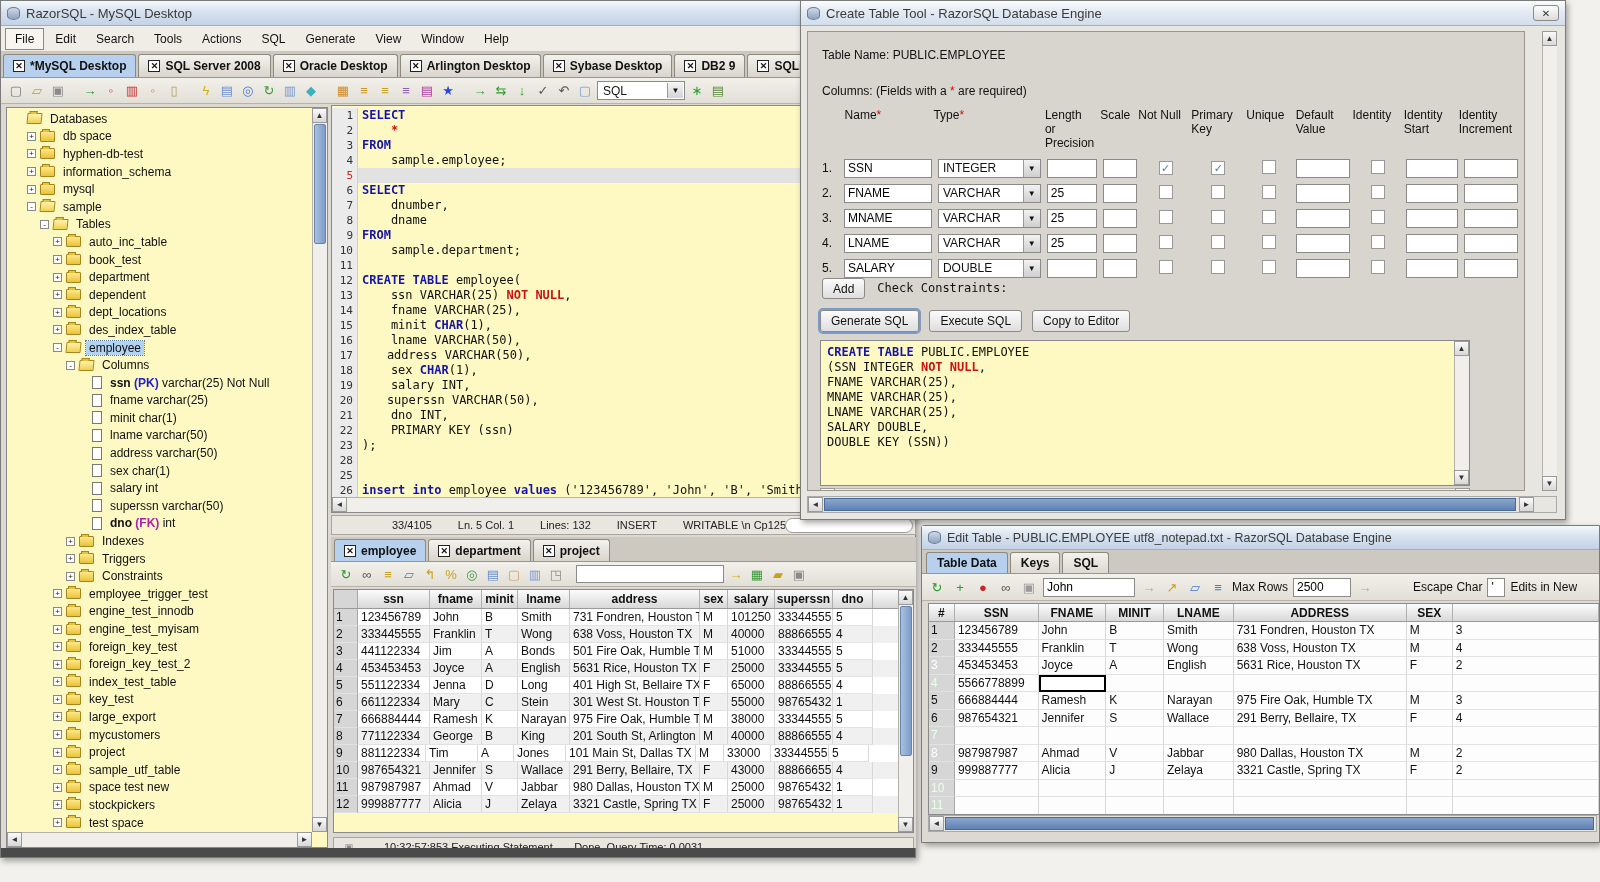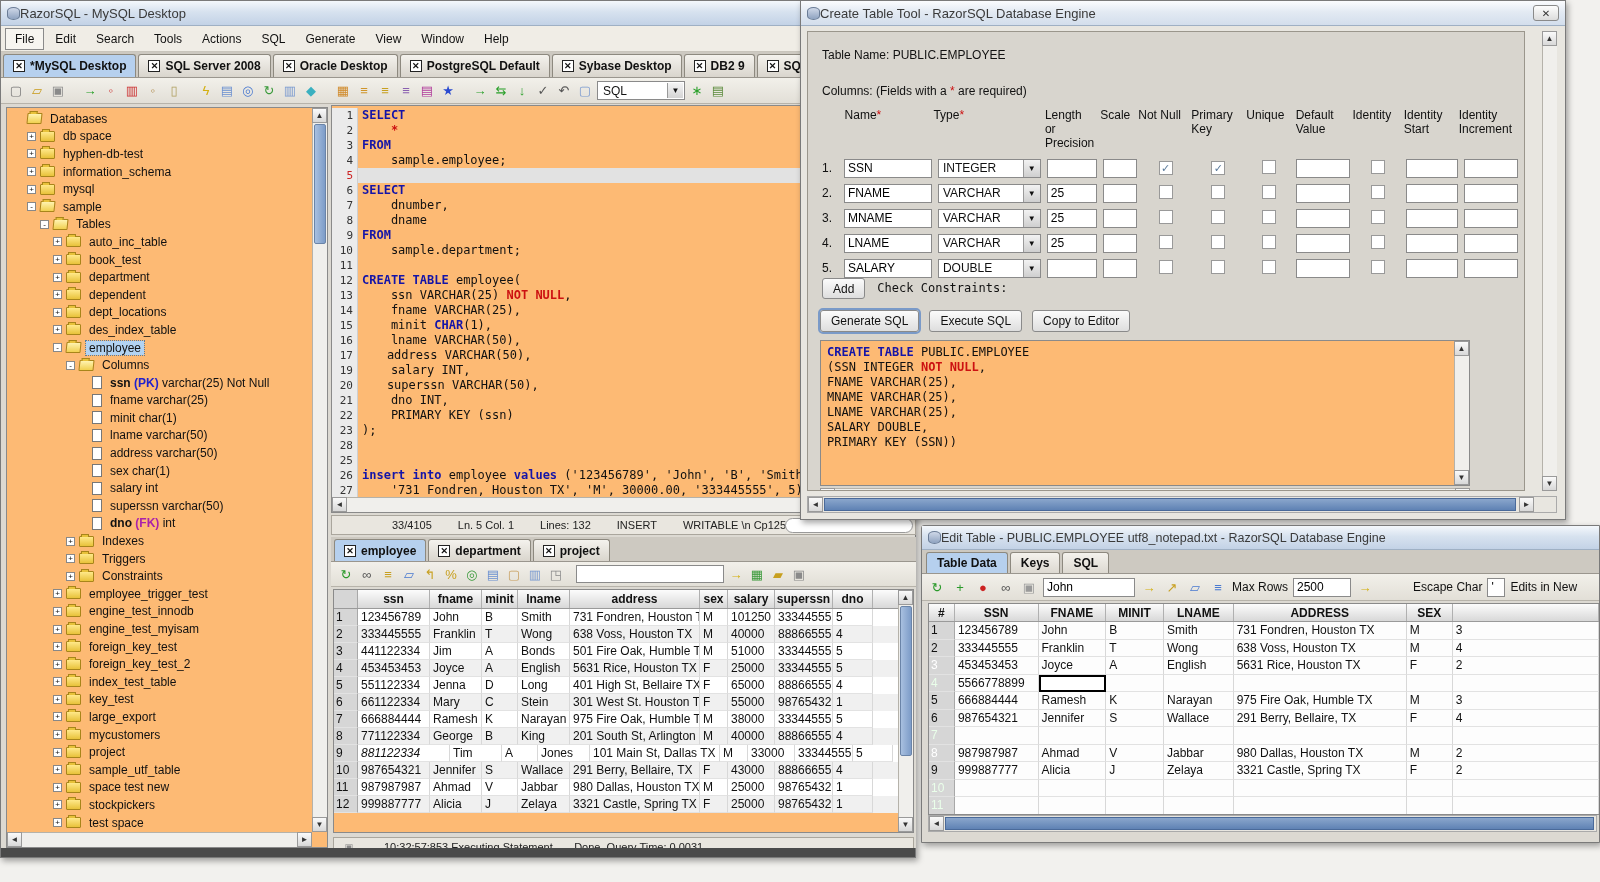--- a/index.html
+++ b/index.html
@@ -2,41 +2,41 @@
 <html><head>
 <meta charset="utf-8">
 <style>
   * { margin:0; padding:0; box-sizing:border-box; }
   html,body { background:#fff; }
   body { font-family:"Liberation Sans", sans-serif; font-size:12px; color:#111; }
   #screen { position:relative; width:1600px; height:882px; overflow:hidden; background:#f2f1ee; }
 
   .win { position:absolute; border:1px solid #7a7a7a; background:#d9d6cf; box-shadow:2px 3px 6px rgba(0,0,0,.35); }
   .titlebar { height:25px; background:linear-gradient(#f4f8fc,#d7e2ef 45%,#c3d2e6); display:flex; align-items:center; padding:0 6px; border-bottom:1px solid #9fb0c4; color:#3a3a3a; }
-  .titlebar .ttext { font-size:13px; }
+  .titlebar .ttext { margin-left:6px; font-size:13px; }
   .dbicon { width:13px; height:13px; display:inline-block; position:relative; }
   .dbicon::before { content:""; position:absolute; inset:0; border-radius:50%/30%; background:linear-gradient(#cfd8e8,#8fa3c0); border:1px solid #6a7c96; }
   .closebtn { margin-left:auto; width:26px; height:16px; border:1px solid #8a8a8a; border-radius:3px; background:linear-gradient(#fdfdfd,#dcdcdc); display:flex; align-items:center; justify-content:center; font-size:10px; color:#333; cursor:default; }
 
   
   .menubar { height:26px; background:#f0ede6; border-bottom:1px solid #c9c5bc; display:flex; align-items:center; padding-left:4px; }
   .menu-item { padding:3px 9px; margin-right:2px; }
   .menu-item.focused { border:1px solid #8a8a8a; background:#f7f5f0; }
   .ctabs { height:26px; background:#cdc9c1; display:flex; align-items:flex-end; padding-left:2px; border-bottom:1px solid #9a968e; }
   .ctab { display:flex; align-items:center; gap:5px; height:23px; padding:0 9px; margin-right:2px; border:1px solid #8d897f; border-bottom:none; background:linear-gradient(#f4f2ed,#d9d5cd); border-radius:3px 3px 0 0; white-space:nowrap; font-weight:bold; font-size:12px; }
   .ctab.active { background:#b6d0ee; }
   .xbox { width:12px; height:12px; border:1px solid #222; background:#fff; font-size:9px; line-height:10px; text-align:center; font-weight:bold; }
   .toolbar { height:26px; background:linear-gradient(#f2f0ea,#e2dfd7); border-bottom:1px solid #b7b3aa; display:flex; align-items:center; padding-left:6px; gap:3px; }
   .tbico { width:18px; height:18px; display:flex; align-items:center; justify-content:center; font-size:13px; }
   .tbsep { width:8px; }
   .sqlmode { width:88px; height:19px; background:#fff; border:1px solid #8a8a8a; display:flex; align-items:center; padding-left:5px; position:relative; }
   .sqlmode .arr { position:absolute; right:1px; top:1px; bottom:1px; width:16px; background:linear-gradient(#f4f4f4,#d4d4d4); border-left:1px solid #999; display:flex; align-items:center; justify-content:center; font-size:8px; }
 
   
-  .panel { position:absolute; background:#fdba74; border:1px solid #8a8a8a; }
+  .panel { position:absolute; background:#fef9c3; border:1px solid #8a8a8a; }
   .vscroll { position:absolute; width:15px; background:#f0efec; border-left:1px solid #b5b2aa; }
   .hscroll { position:absolute; height:15px; background:#f0efec; border-top:1px solid #b5b2aa; }
   .sbtn { position:absolute; width:15px; height:15px; background:linear-gradient(#fafafa,#d8d8d8); border:1px solid #9a9a9a; font-size:8px; line-height:13px; text-align:center; color:#333; }
   .thumbv { position:absolute; left:1px; width:12px; background:linear-gradient(90deg,#a8c0e0,#7d9cc8); border:1px solid #6a84a8; border-radius:2px; }
 
   
   .tree-row { display:flex; align-items:center; height:17.6px; white-space:nowrap; }
   .exp { width:9px; height:9px; border:1px solid #888; background:#fff; font-size:8px; line-height:7px; text-align:center; margin-right:4px; flex:none; }
   .fold { width:15px; height:11px; background:linear-gradient(#ffe88a,#e8c23a); border:1px solid #a8851a; border-radius:1px; margin-right:5px; flex:none; position:relative; }
   .fold.open { background:linear-gradient(#fff3b0,#f0d050); transform:skewX(-6deg); }
@@ -113,21 +113,21 @@
         <span class="ctab">
           <span class="xbox">✕</span>
           <span>SQL Server 2008</span>
         </span>
         <span class="ctab">
           <span class="xbox">✕</span>
           <span>Oracle Desktop</span>
         </span>
         <span class="ctab">
           <span class="xbox">✕</span>
-          <span>PostgreSQL Default</span>
+          <span>Arlington Desktop</span>
         </span>
         <span class="ctab">
           <span class="xbox">✕</span>
           <span>Sybase Desktop</span>
         </span>
         <span class="ctab">
           <span class="xbox">✕</span>
           <span>DB2 9</span>
         </span>
         <span class="ctab">
@@ -405,20 +405,21 @@
           <div class="ed-line"><span class="gut">8</span><span style="padding-left: 4px;"><span>    dname</span></span></div>
           <div class="ed-line"><span class="gut">9</span><span style="padding-left: 4px;"><span class="kw">FROM</span></span></div>
           <div class="ed-line"><span class="gut">10</span><span style="padding-left: 4px;"><span>    sample.department;</span></span></div>
           <div class="ed-line"><span class="gut">11</span><span style="padding-left: 4px;"></span></div>
           <div class="ed-line"><span class="gut">12</span><span style="padding-left: 4px;"><span class="kw">CREATE TABLE</span><span> employee(</span></span></div>
           <div class="ed-line"><span class="gut">13</span><span style="padding-left: 4px;"><span>    ssn VARCHAR(25) </span><span class="red">NOT NULL</span><span>,</span></span></div>
           <div class="ed-line"><span class="gut">14</span><span style="padding-left: 4px;"><span>    fname VARCHAR(25),</span></span></div>
           <div class="ed-line"><span class="gut">15</span><span style="padding-left: 4px;"><span>    minit </span><span class="kw">CHAR</span><span>(1),</span></span></div>
           <div class="ed-line"><span class="gut">16</span><span style="padding-left: 4px;"><span>    lname VARCHAR(50),</span></span></div>
           <div class="ed-line"><span class="gut">17</span><span style="padding-left: 0;"><span>    address VARCHAR(50),</span></span></div>
+          <div class="ed-line"><span class="gut">18</span><span style="padding-left: 4px;"><span>    sex </span><span class="kw">CHAR</span><span>(1),</span></span></div>
           <div class="ed-line"><span class="gut">19</span><span style="padding-left: 4px;"><span>    salary INT,</span></span></div>
           <div class="ed-line"><span class="gut">20</span><span style="padding-left: 0;"><span>    superssn VARCHAR(50),</span></span></div>
           <div class="ed-line"><span class="gut">21</span><span style="padding-left: 4px;"><span>    dno INT,</span></span></div>
           <div class="ed-line"><span class="gut">22</span><span style="padding-left: 4px;"><span>    PRIMARY KEY (ssn)</span></span></div>
           <div class="ed-line"><span class="gut">23</span><span style="padding-left: 4px;"><span>);</span></span></div>
           <div class="ed-line"><span class="gut">28</span><span style="padding-left: 4px;"></span></div>
           <div class="ed-line"><span class="gut">25</span><span style="padding-left: 4px;"></span></div>
           <div class="ed-line"><span class="gut">26</span><span style="padding-left: 4px;"><span class="kw">insert into</span><span> employee </span><span class="kw">values</span><span> ('123456789', 'John', 'B', 'Smith',</span></span></div>
           <div class="ed-line"><span class="gut">27</span><span style="padding-left: 4px;"><span>    '731 Fondren, Houston TX', 'M', 30000.00, '333445555', 5);</span></span></div>
         </div>
@@ -580,21 +581,21 @@
               <span class="gc" style="width: 36px;">B</span>
               <span class="gc" style="width: 52px;">King</span>
               <span class="gc" style="width: 130px;">201 South St, Arlington TX</span>
               <span class="gc" style="width: 28px;">M</span>
               <span class="gc" style="width: 47px;">40000</span>
               <span class="gc" style="width: 58px;">888665555</span>
               <span class="gc" style="width: 40px;">4</span>
             </div>
             <div class="grow" style="height: 17px; line-height: 17px; background: rgb(255, 255, 255);">
               <span class="gc num" style="width: 24px;">9</span>
-              <span class="gc" style="width: 92px; font-style: italic;">881122334</span>
+              <span class="gc" style="width: 68px;">881122334</span>
               <span class="gc" style="width: 52px;">Tim</span>
               <span class="gc" style="width: 36px;">A</span>
               <span class="gc" style="width: 52px;">Jones</span>
               <span class="gc" style="width: 130px;">101 Main St, Dallas TX</span>
               <span class="gc" style="width: 28px;">M</span>
               <span class="gc" style="width: 47px;">33000</span>
               <span class="gc" style="width: 58px;">333445555</span>
               <span class="gc" style="width: 40px;">5</span>
             </div>
             <div class="grow" style="height: 17px; line-height: 17px; background: rgb(240, 240, 240);">
@@ -805,21 +806,21 @@
         </div>
 
       <div class="panel" style="left:12px;top:308px;width:650px;height:146px;overflow:hidden;">
         <div id="sqlprev" style="position:absolute;left:6px;top:4px;">
             <div class="monoline"><span class="kw">CREATE TABLE</span><span> PUBLIC.EMPLOYEE</span></div>
             <div class="monoline"><span>(SSN INTEGER </span><span class="red">NOT NULL</span><span>,</span></div>
             <div class="monoline"><span>FNAME VARCHAR(25),</span></div>
             <div class="monoline"><span>MNAME VARCHAR(25),</span></div>
             <div class="monoline"><span>LNAME VARCHAR(25),</span></div>
             <div class="monoline"><span>SALARY DOUBLE,</span></div>
-            <div class="monoline"><span>PRIMARY KEY (SSN))</span></div>
+            <div class="monoline"><span>DOUBLE KEY (SSN))</span></div>
           </div>
         <div class="vscroll" style="right:0;top:0;bottom:0;">
           <div class="sbtn" style="top:0;left:-1px;">▲</div>
           <div class="sbtn" style="bottom:0;left:-1px;">▼</div>
         </div>
       </div>
       <div class="hscroll" style="left:12px;top:456px;width:650px;">
         <div class="sbtn" style="left:0;top:-1px;">◄</div>
         <div class="sbtn" style="right:0;top:-1px;">►</div>
       </div>

